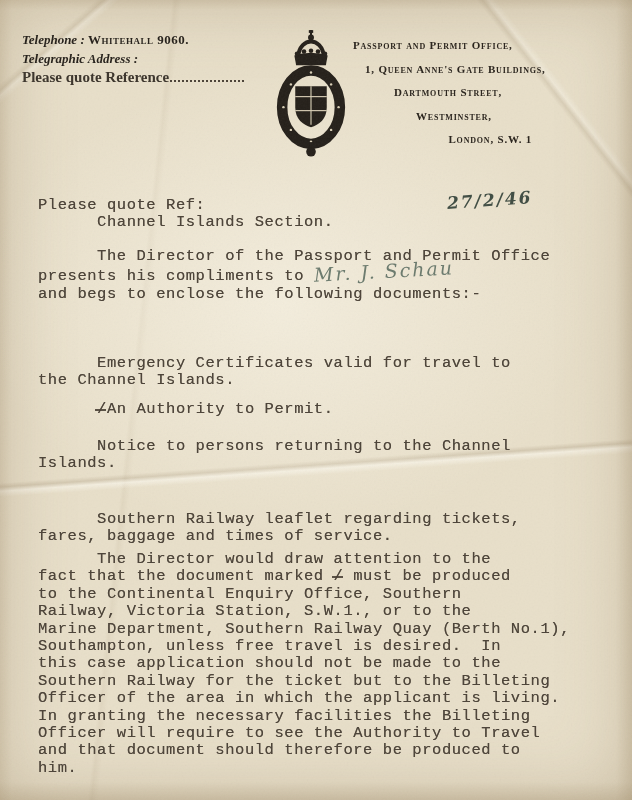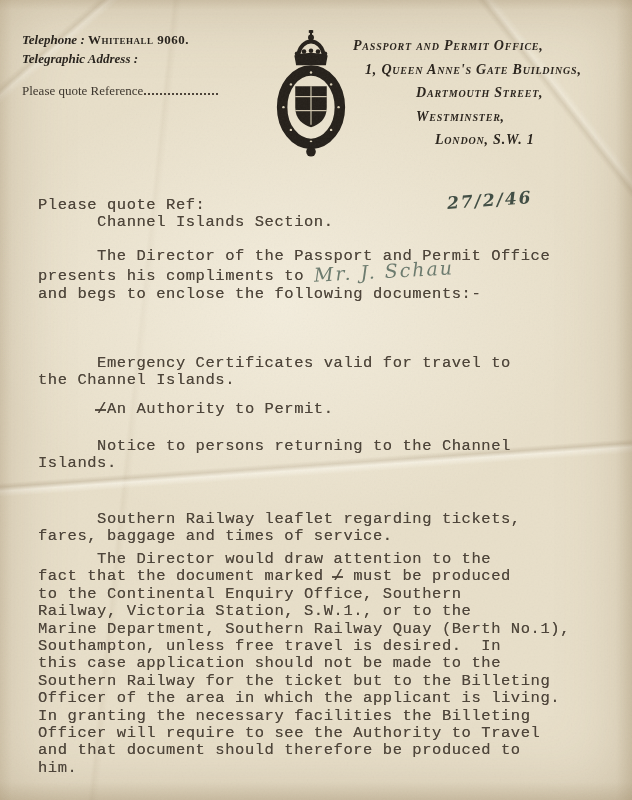--- a/index.html
+++ b/index.html
@@ -21,30 +21,30 @@
     font-family:"Liberation Serif", serif;
     color:#241f19;
   }
   .grain{position:absolute;top:0;left:0;pointer-events:none;}
 
   
   .lh-left{position:absolute;left:22px;top:30px;width:230px;font-size:13px;line-height:19px;}
   .lh-label{font-style:italic;font-weight:bold;}
   .lh-caps{font-variant:small-caps;font-weight:bold;letter-spacing:0.5px;}
   .lh-tel2{display:block;margin-left:33px;margin-top:-2px;}
-  .lh-ref{margin-top:13px;font-size:13px;font-weight:normal;color:#3a332a;}
+  .lh-ref{font-size:15px;font-weight:bold;color:#3a332a;}
   .ref-rule{display:inline-block;width:74px;border-bottom:2px dotted #4a4136;height:10px;margin-left:1px;}
 
   .crest{position:absolute;left:276px;top:30px;}
 
-  .lh-right{position:absolute;left:353px;top:34px;font-variant:small-caps;font-weight:bold;font-size:14px;letter-spacing:0.8px;line-height:23.5px;white-space:nowrap;color:#28221b;font-style:italic;}
+  .lh-right{position:absolute;left:353px;top:34px;font-variant:small-caps;font-weight:bold;font-size:11px;letter-spacing:0.8px;line-height:23.5px;white-space:nowrap;color:#28221b;}
   .lh-right div:nth-child(2){margin-left:12px;}
-  .lh-right div:nth-child(3){margin-left:63px;}
+  .lh-right div:nth-child(3){margin-left:41px;}
   .lh-right div:nth-child(4){margin-left:63px;}
-  .lh-right div:nth-child(5){margin-left:82px;}
+  .lh-right div:nth-child(5){margin-left:82px;text-align:center;}
 
   
   .typed{
     position:absolute;left:38px;margin:0;
     font-family:"Liberation Mono", monospace;
     font-size:15.5px;line-height:17.4px;letter-spacing:0.55px;
     color:rgba(72,63,52,0.92);
     text-shadow:0 0 0.6px rgba(72,63,52,0.75);
     white-space:pre-wrap;
   }

